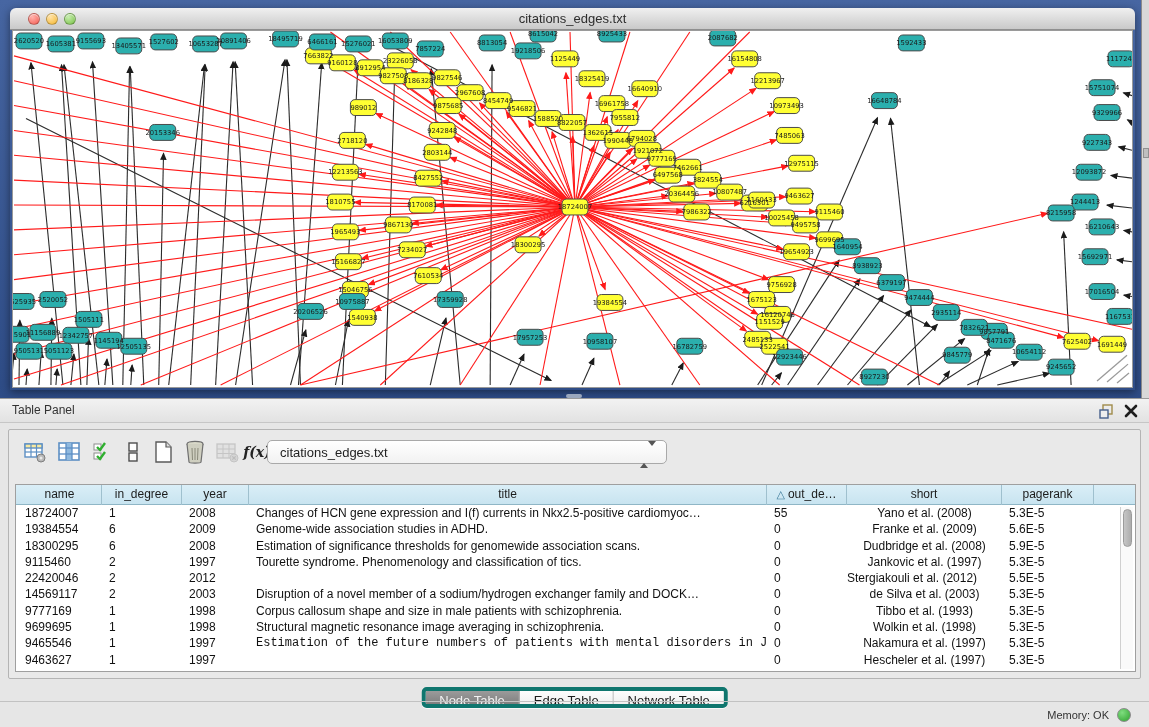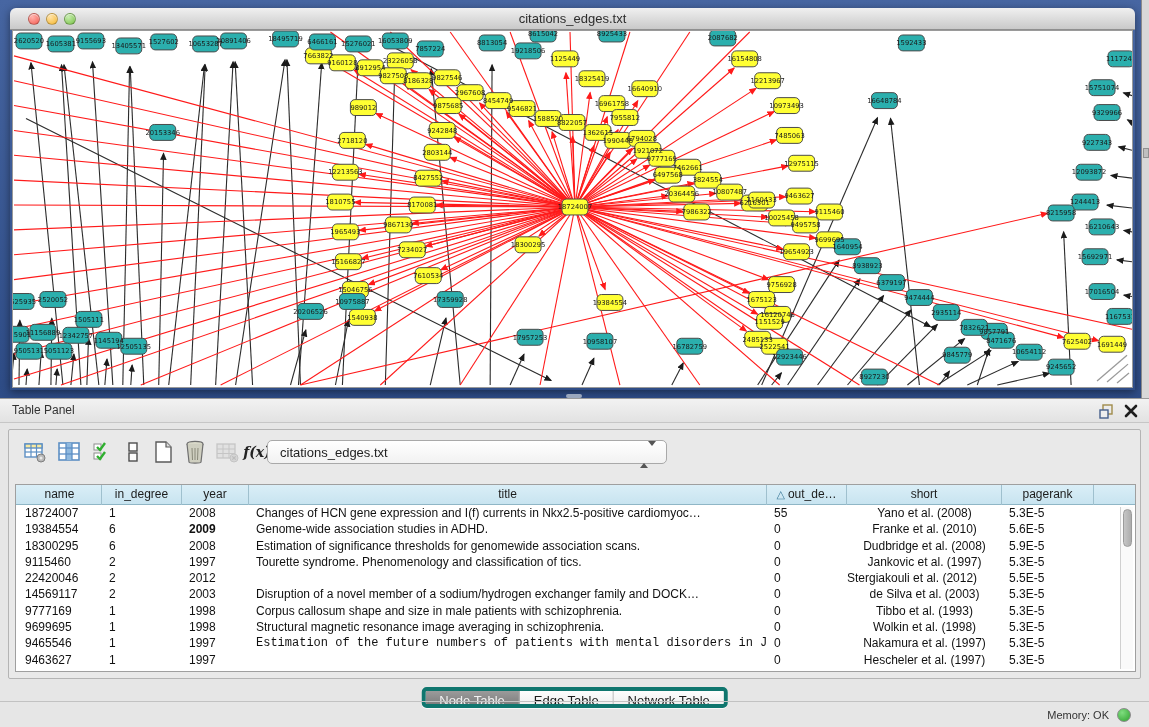--- a/index.html
+++ b/index.html
@@ -654,24 +654,24 @@
               <div class="td" style="left: 86px; width: 80px; padding-left: 7px;">1</div>
               <div class="td" style="left: 166px; width: 67px; padding-left: 7px;">2008</div>
               <div class="td" style="left: 233px; width: 518px; padding-left: 7px;">Changes of HCN gene expression and I(f) currents in Nkx2.5-positive cardiomyoc…</div>
               <div class="td" style="left: 751px; width: 80px; padding-left: 7px;">55</div>
               <div class="td" style="left: 831px; width: 155px; text-align: center;">Yano et al. (2008)</div>
               <div class="td" style="left: 986px; width: 92px; padding-left: 7px;">5.3E-5</div>
             </div>
             <div class="tr">
               <div class="td" style="left: 2px; width: 84px; padding-left: 7px;">19384554</div>
               <div class="td" style="left: 86px; width: 80px; padding-left: 7px;">6</div>
-              <div class="td" style="left: 166px; width: 67px; padding-left: 7px; font-weight: bold;">2009</div>
+              <div class="td" style="left: 166px; width: 67px; padding-left: 7px;">2009</div>
               <div class="td" style="left: 233px; width: 518px; padding-left: 7px;">Genome-wide association studies in ADHD.</div>
               <div class="td" style="left: 751px; width: 80px; padding-left: 7px;">0</div>
-              <div class="td" style="left: 831px; width: 155px; text-align: center;">Franke et al. (2010)</div>
+              <div class="td" style="left: 831px; width: 155px; text-align: center;">Franke et al. (2009)</div>
               <div class="td" style="left: 986px; width: 92px; padding-left: 7px;">5.6E-5</div>
             </div>
             <div class="tr">
               <div class="td" style="left: 2px; width: 84px; padding-left: 7px;">18300295</div>
               <div class="td" style="left: 86px; width: 80px; padding-left: 7px;">6</div>
               <div class="td" style="left: 166px; width: 67px; padding-left: 7px;">2008</div>
               <div class="td" style="left: 233px; width: 518px; padding-left: 7px;">Estimation of significance thresholds for genomewide association scans.</div>
               <div class="td" style="left: 751px; width: 80px; padding-left: 7px;">0</div>
               <div class="td" style="left: 831px; width: 155px; text-align: center;">Dudbridge et al. (2008)</div>
               <div class="td" style="left: 986px; width: 92px; padding-left: 7px;">5.9E-5</div>

